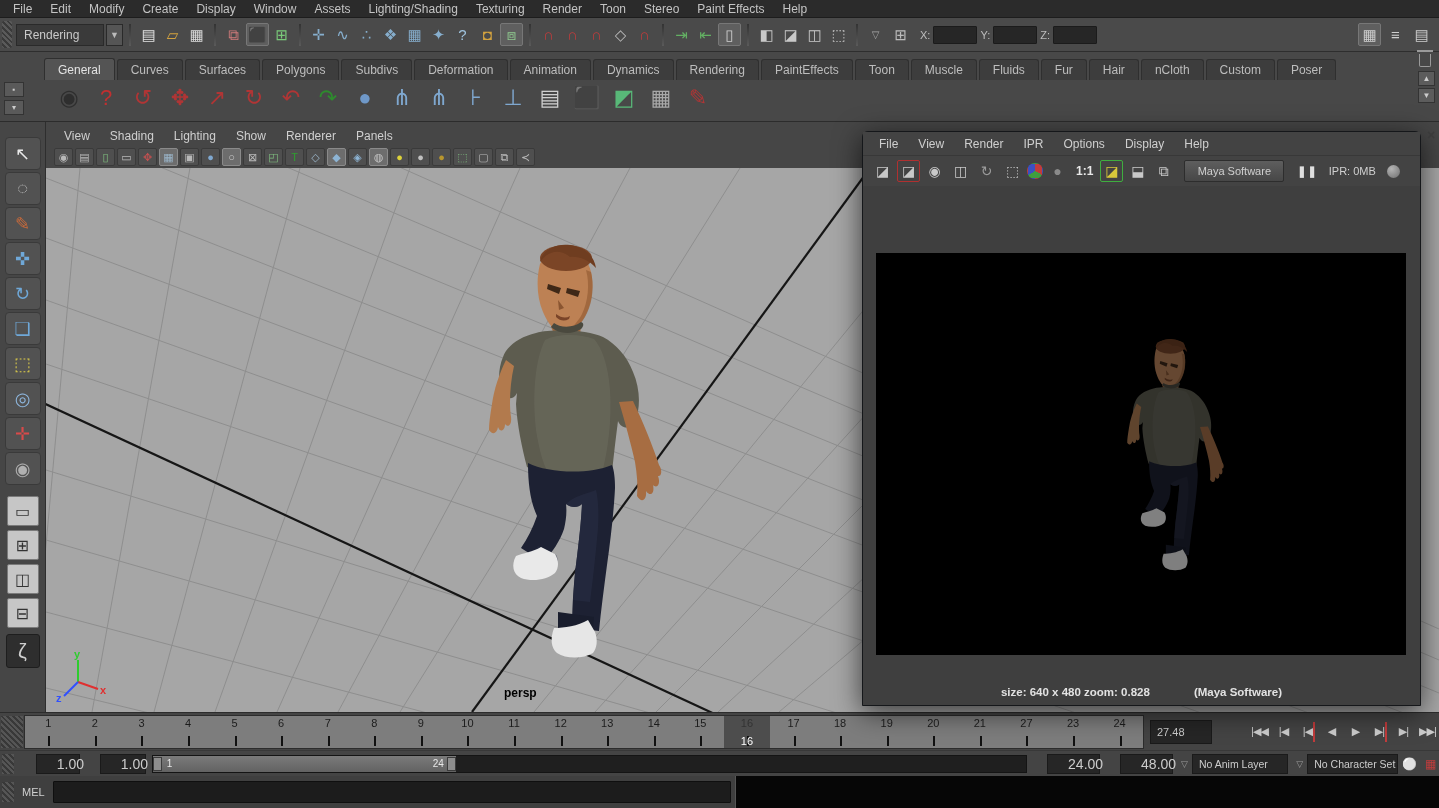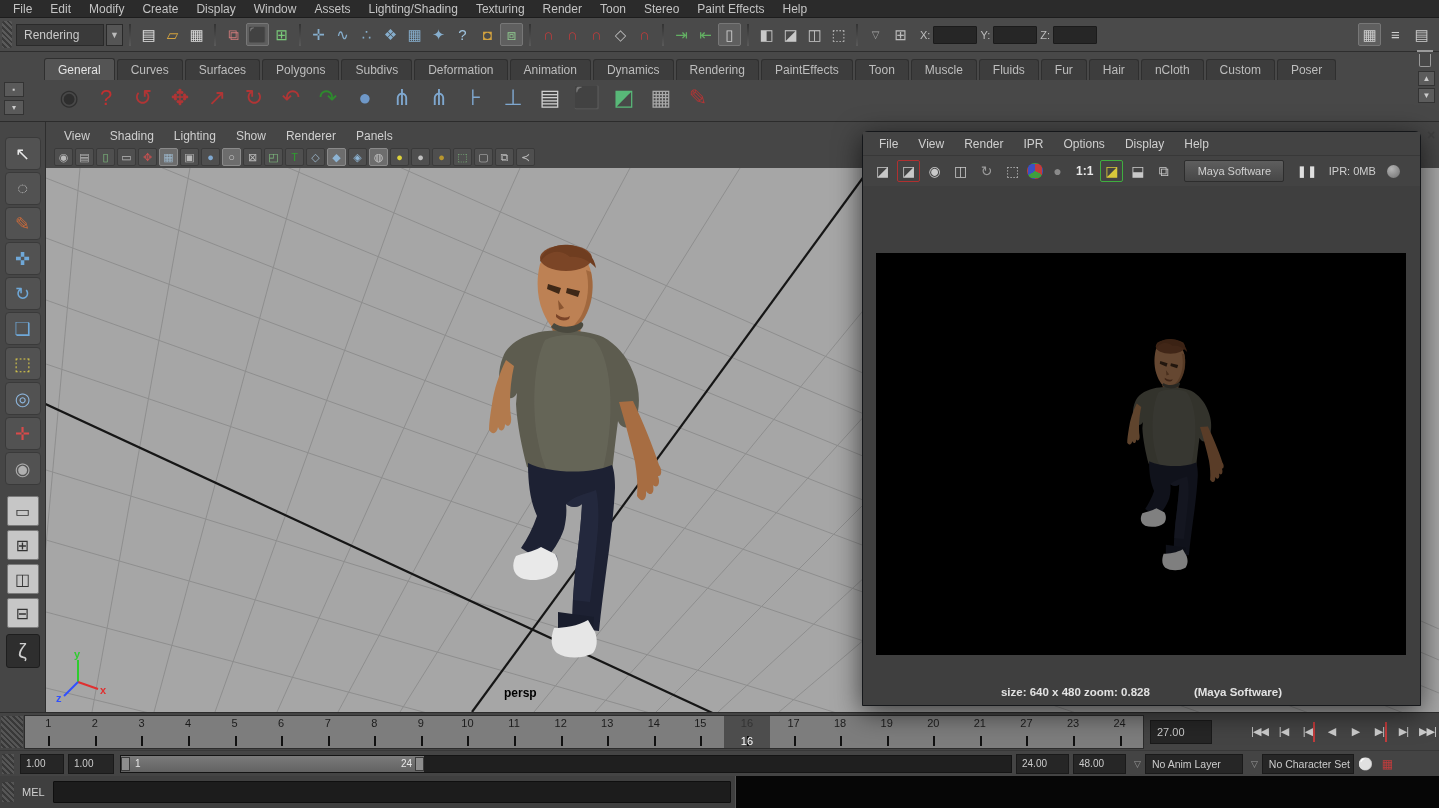--- a/index.html
+++ b/index.html
@@ -86,21 +86,21 @@
   .frame-cell.active{background:#4d4d4d;}
   .frame-cell.active .fnum-below{display:block;color:#fff;}
   .frame-cell.active .fnum{color:#333;}
   .cur-time{width:62px;height:24px;margin-left:6px;background:#262626;border:1px solid #1a1a1a;color:#ccc;font-size:11px;display:flex;align-items:center;padding-left:6px;}
   .transport{display:flex;margin-left:36px;gap:1px;}
   .tbtn{position:relative;width:23px;height:28px;display:flex;align-items:center;justify-content:center;color:#cdcdcd;font-size:11px;letter-spacing:-1px;cursor:default;}
   .tbtn.accent:after{content:"";position:absolute;top:4px;right:4px;width:2px;height:20px;background:#c23c3c;}
   
   .rangeline{top:750px;height:26px;background:#444;display:flex;align-items:center;border-top:1px solid #383838;}
   .rs-grip{width:12px;height:20px;background:repeating-linear-gradient(45deg,#555 0 2px,#383838 2px 4px);margin:0 2px;}
-  .rs-field{height:20px;background:#262626;border:1px solid #1a1a1a;color:#ccc;font-size:10px;display:flex;align-items:center;padding-left:5px;margin-left:4px;}
+  .rs-field{height:20px;background:#262626;border:1px solid #1a1a1a;color:#ccc;font-size:14px;display:flex;align-items:center;padding-left:20px;margin-left:20px;}
   .f44{width:44px;} .f46{width:46px;} .f64{width:53px;}
   .rs-track{position:relative;width:892px;height:18px;background:#1f1f1f;border:1px solid #141414;margin-left:6px;}
   .rs-active{position:absolute;left:0;top:0;height:100%;width:303px;background:linear-gradient(#7a7a7a,#626262);display:flex;align-items:center;justify-content:space-between;padding:0 12px 0 14px;color:#e8e8e8;font-size:10px;}
   .rs-handle{position:absolute;top:1px;width:9px;height:14px;background:#8d8d8d;border:1px solid #3c3c3c;}
   .rs-handle.left{left:0;} .rs-handle.right{left:294px;}
   .rs-arrow{color:#9a9a9a;font-size:9px;margin-left:8px;cursor:default;}
   .rs-select{height:20px;background:#262626;border:1px solid #1a1a1a;color:#ccc;font-size:10.5px;display:flex;align-items:center;padding-left:6px;margin-left:4px;}
   .w98{width:98px;} .w92{width:92px;}
   .rs-icon{width:17px;height:17px;margin-left:4px;display:flex;align-items:center;justify-content:center;font-size:12px;cursor:default;}
   
@@ -620,21 +620,21 @@
           <span class="ftick"></span>
 
         </div>
 
         <div class="frame-cell">
           <span class="fnum">24</span>
           <span class="ftick"></span>
 
         </div>
       </div>
-    <div class="cur-time">27.00</div>
+    <div class="cur-time">27.48</div>
     <div class="transport">
 
     <div class="tbtn">
           <span>|◀◀</span>
         </div>
         <div class="tbtn">
           <span>|◀</span>
         </div>
         <div class="tbtn accent">
           <span>|◀</span>

